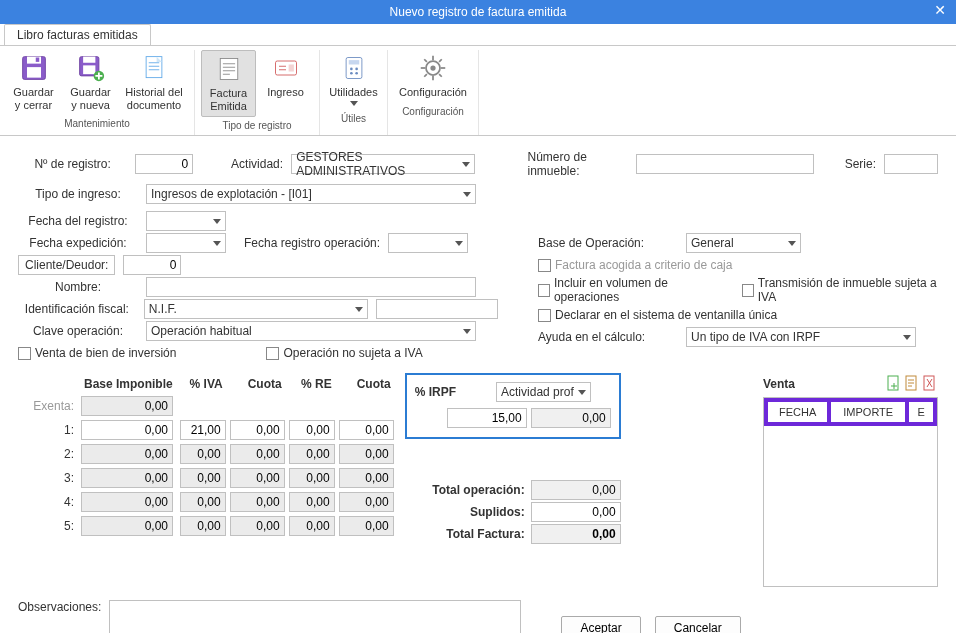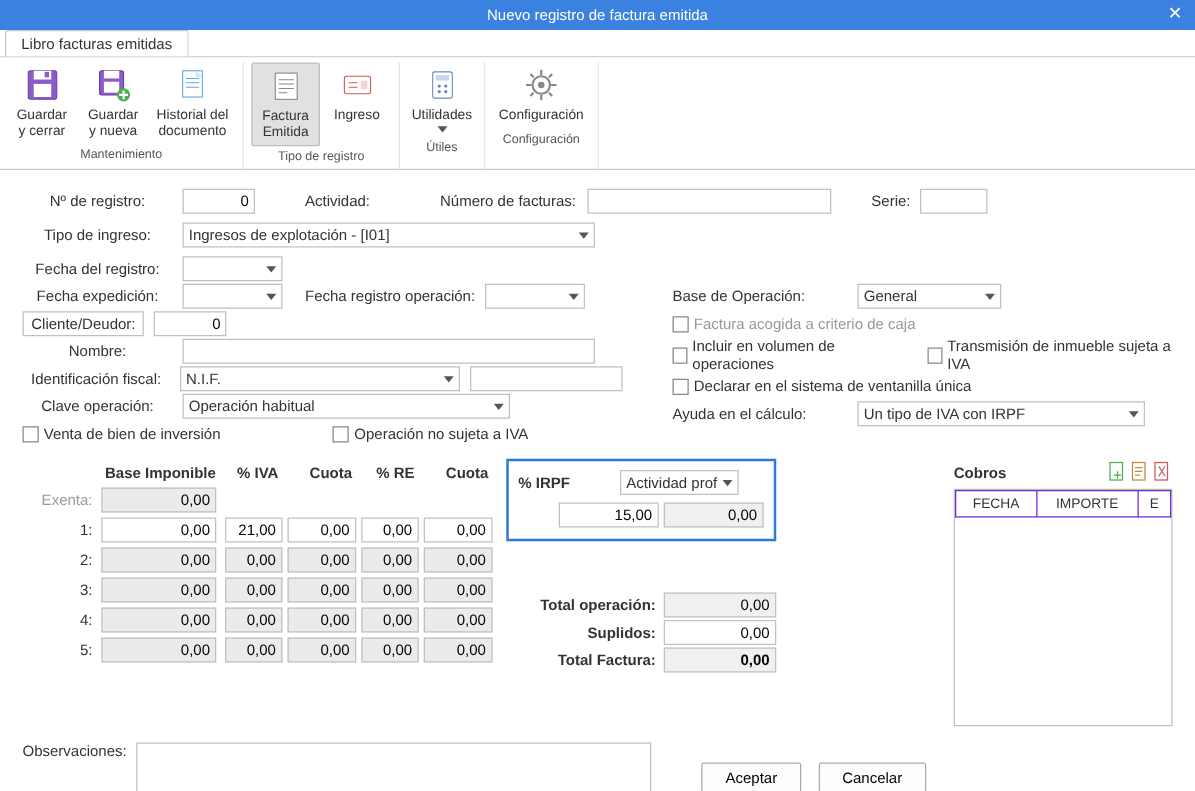--- a/index.html
+++ b/index.html
@@ -47,21 +47,21 @@
 
 .irpf-box { border: 2px solid #2b7cd3; padding: 6px 8px 8px; height: fit-content; }
 
 .totals { margin-top: 4px; }
 .totals .row { gap: 6px; }
 .totals .tlbl { width: 120px; text-align: right; font-weight: 600; }
 
 .cobros { border: 1px solid #c0c0c0; width: 175px; margin-left: auto; }
 .cobros-icons { display: flex; gap: 2px; }
 .doc-icn { width: 16px; height: 20px; cursor: pointer; }
-.cobros-grid th { border: 1px solid #6d28d9; padding: 4px 6px; font-size: 11px; font-weight: 400; }
+.cobros-grid th { border: 4px solid #6d28d9; padding: 4px 6px; font-size: 11px; font-weight: 400; }
 
 .observ { display: flex; align-items: flex-start; gap: 8px; margin-top: 8px; }
 .observ textarea { width: 412px; height: 42px; border: 1px solid #c0c0c0; resize: none; font-size: 12px; padding: 2px 4px; }
 
 .action-bar { display: flex; gap: 14px; margin-left: 30px; align-items: flex-end; padding-bottom: 2px; }
 .btn { border: 1px solid #aaa; background: #fdfdfd; padding: 4px 18px; font-size: 12px; cursor: pointer; border-radius: 2px; }
 
 svg { display: block; }
 
 .gray-disabled { color: #999; }
@@ -193,23 +193,26 @@
   </div>
 </div>
 
 <div class="form-area">
 
   <div class="row">
     <span class="lbl">Nº de registro:</span>
     <input class="txt" style="width: 58px; text-align: right;" value="0">
     <span style="width:24px"></span>
     <span>Actividad:</span>
+    <div class="sel" style="width:200px">
+        <span>GESTORES ADMINISTRATIVOS</span>
+      </div>
 
     <span style="width:40px"></span>
-    <span style="width:110px">Número de facturas:</span>
+    <span style="width:110px">Número de inmueble:</span>
     <input class="txt" style="width: 195px;">
     <span style="width:16px"></span>
     <span>Serie:</span>
     <input class="txt" style="width: 54px;">
   </div>
 
   <div class="row">
     <span class="lbl">Tipo de ingreso:</span>
     <div class="sel" style="width:330px">
         <span>Ingresos de explotación - [I01]</span>
@@ -238,21 +241,21 @@
       </div>
       <div class="row">
         <span class="lbl">Identificación fiscal:</span>
         <div class="sel" style="width:228px">
             <span>N.I.F.</span>
           </div>
         <input class="txt" style="width: 122px;">
       </div>
       <div class="row">
         <span class="lbl">Clave operación:</span>
-        <div class="sel" style="width:262px">
+        <div class="sel" style="width:330px">
             <span>Operación habitual</span>
           </div>
       </div>
       <div class="row" style="gap:90px">
         <label class="chk">
             <span class="box"></span>
             <span>Venta de bien de inversión</span>
           </label>
         <label class="chk">
             <span class="box"></span>
@@ -390,21 +393,21 @@
           </div>
         <div class="row">
             <span class="tlbl">Total Factura:</span>
             <input class="txt ro" style="width: 90px; font-weight: 600;" value="0,00">
           </div>
       </div>
     </div>
 
     <div style="margin-left:auto;display:flex;flex-direction:column;gap:2px">
       <div class="row" style="justify-content:flex-start;align-items:center">
-        <span style="font-weight:600;flex:1">Cobros</span>
+        <span style="font-weight:600;flex:1">Venta</span>
         <span class="cobros-icons">
           <span class="doc-icn">
               <svg width="16" height="20" viewBox="0 0 16 20">
                 <rect x="2" y="2" width="10" height="14" fill="none" stroke="#4caf50"></rect>
                 <path d="M5 12 h6 M8 9 v6" stroke="#4caf50"></path>
               </svg>
             </span>
           <span class="doc-icn">
               <svg width="16" height="20" viewBox="0 0 16 20">
                 <rect x="2" y="2" width="10" height="14" fill="none" stroke="#c08a3a"></rect>

